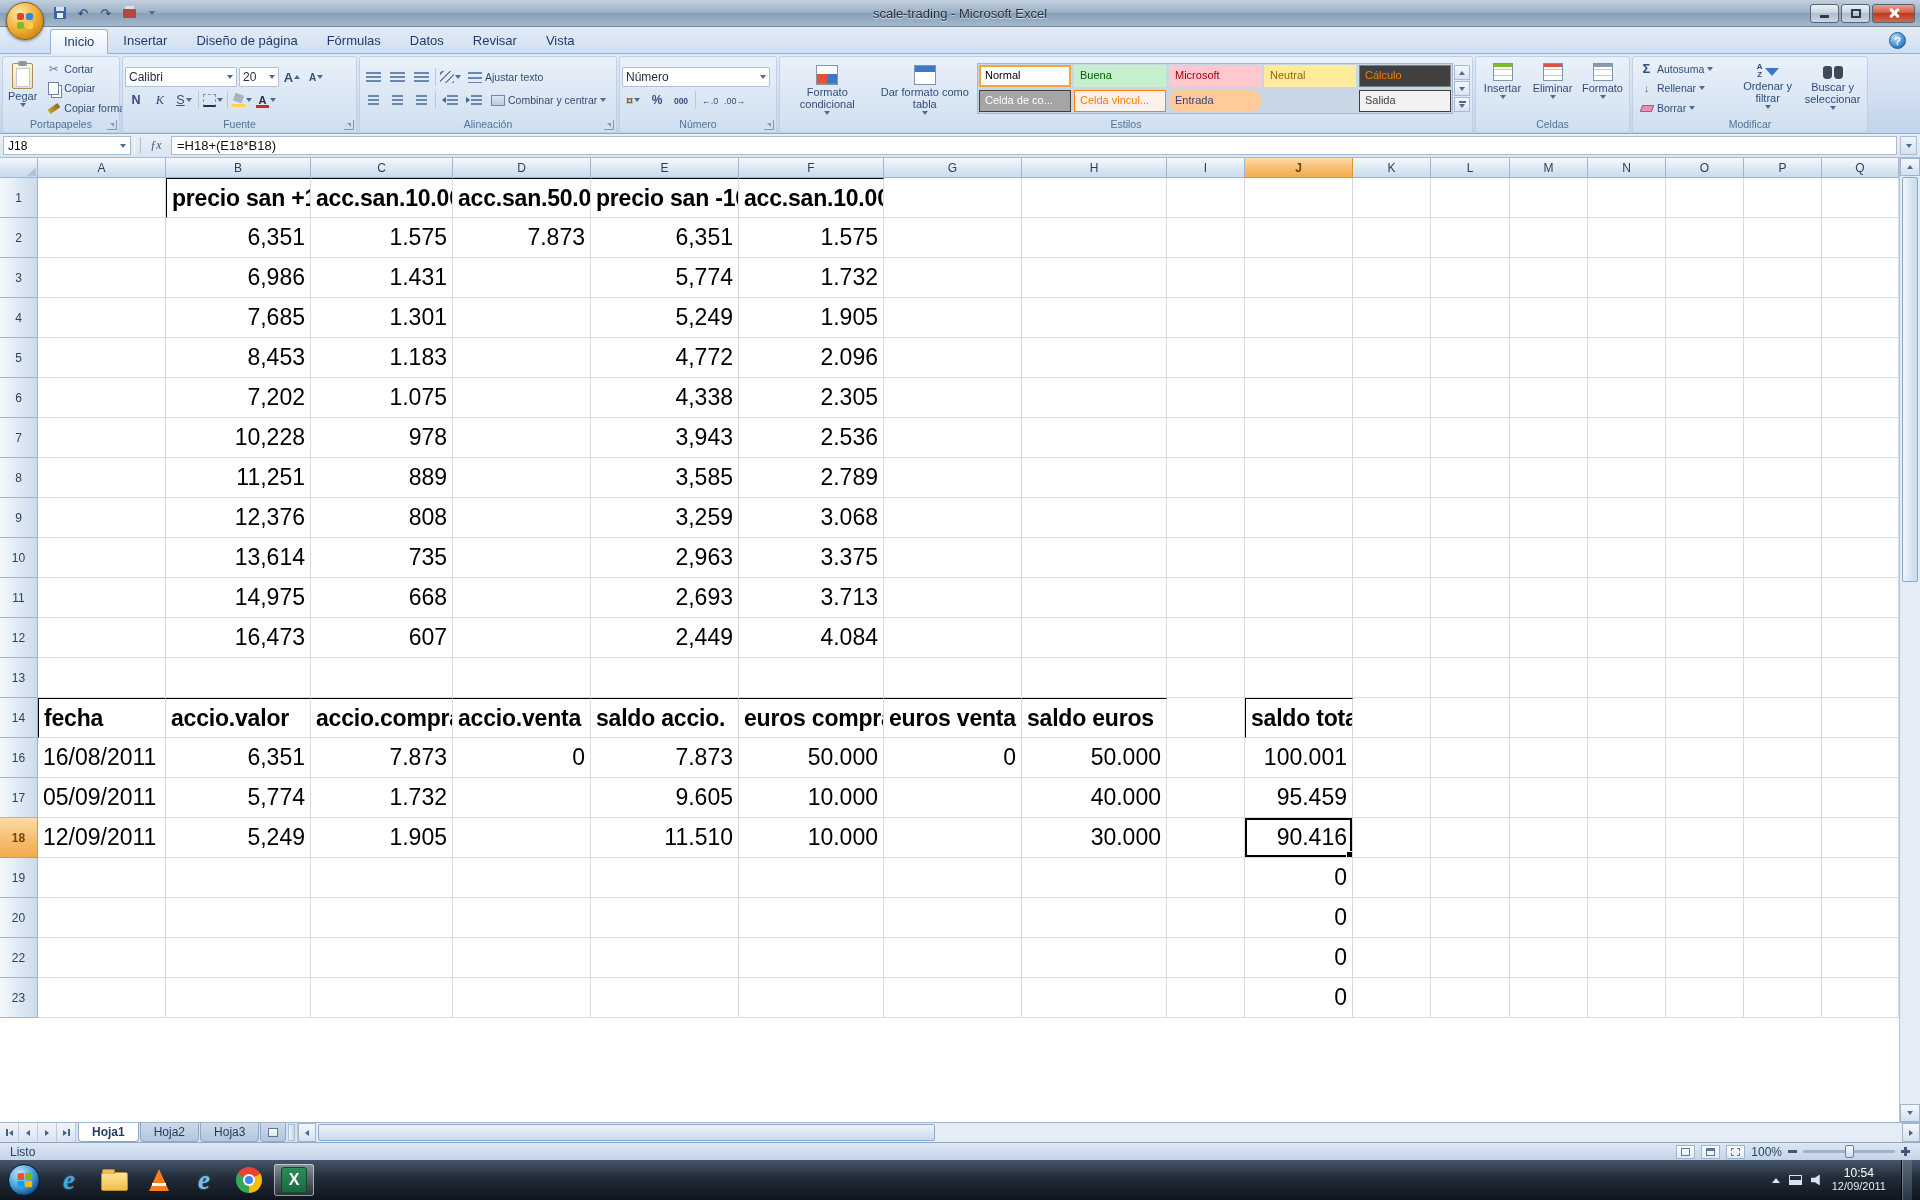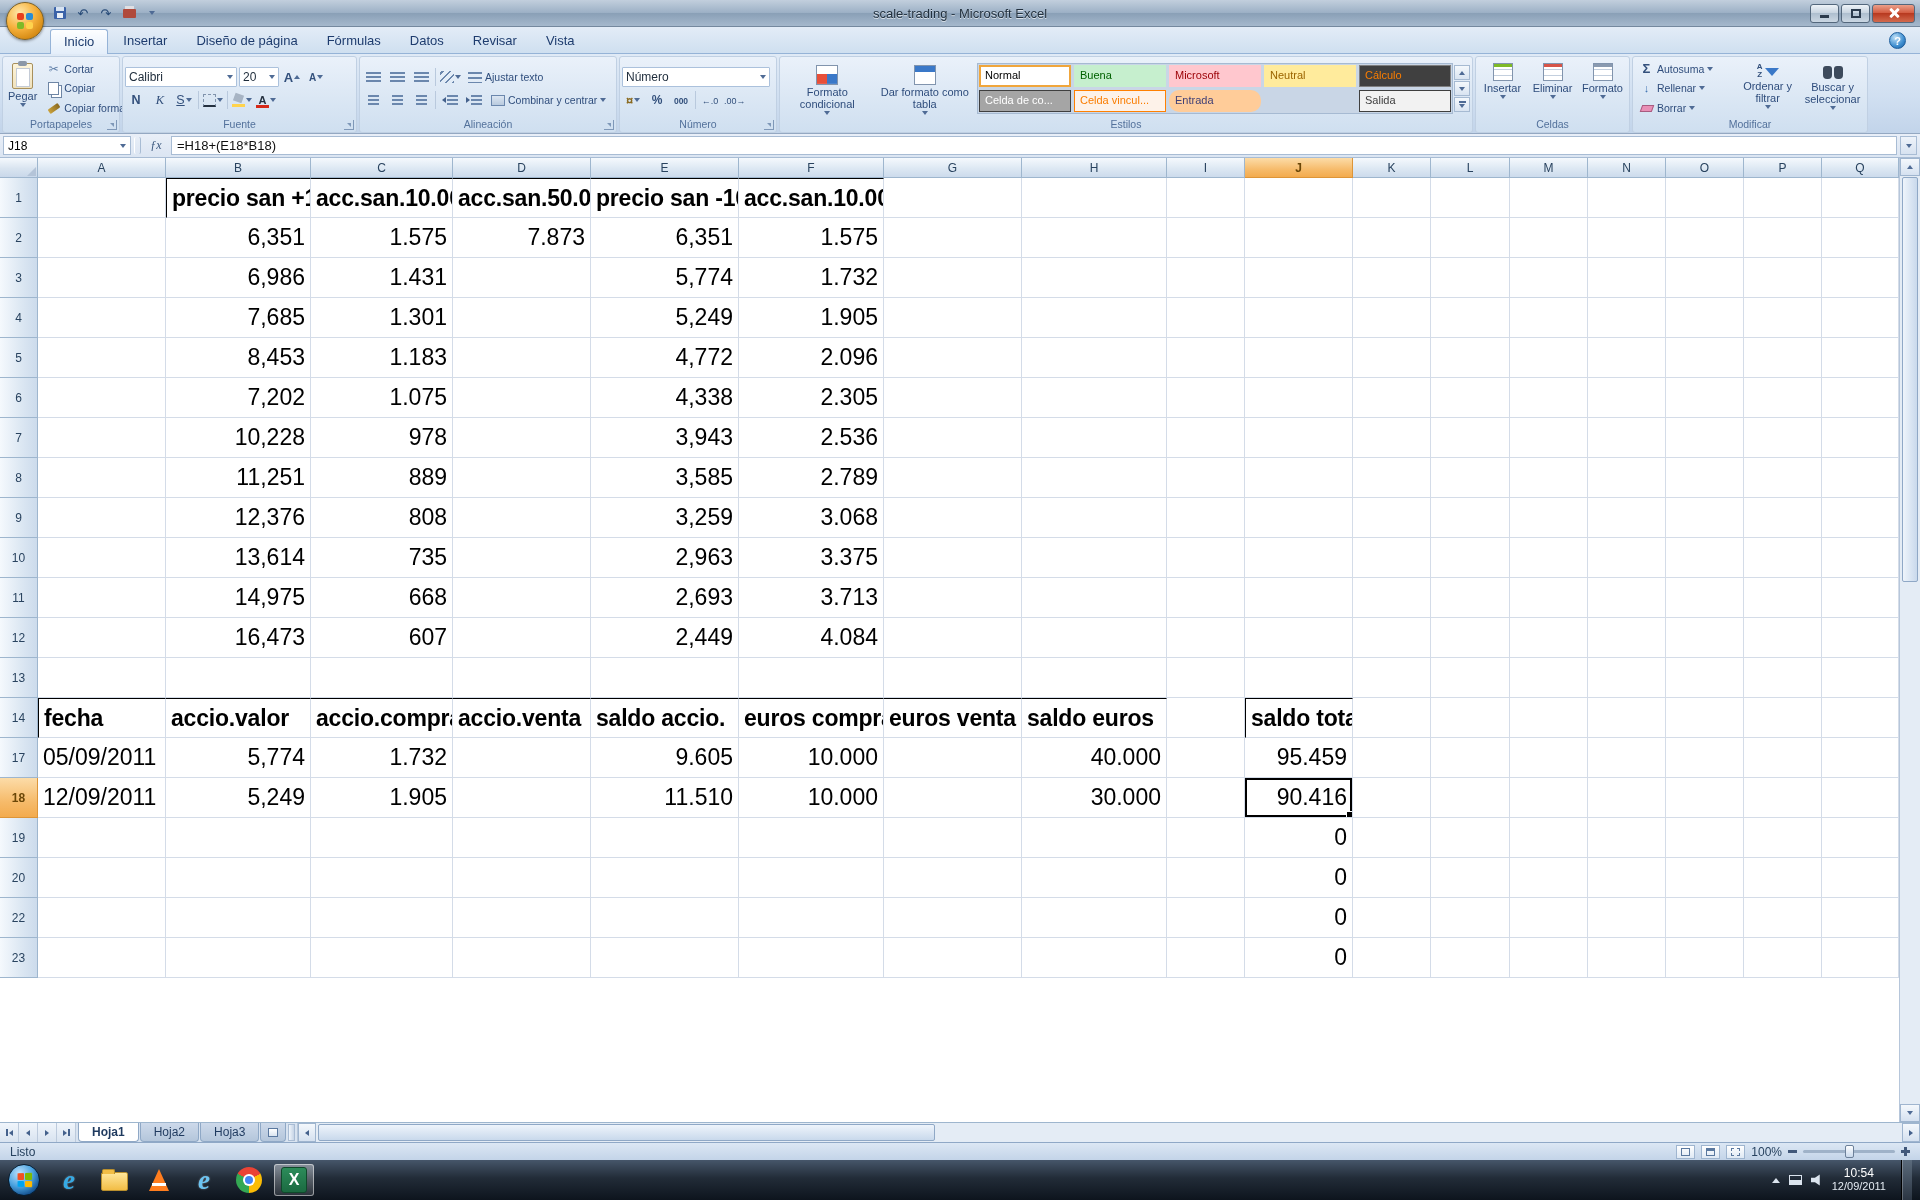--- a/index.html
+++ b/index.html
@@ -832,20 +832,40 @@
             <td class="cell txt boldcell bt bb bl br">saldo total</td>
             <td class="cell boldcell"></td>
             <td class="cell boldcell"></td>
             <td class="cell boldcell"></td>
             <td class="cell boldcell"></td>
             <td class="cell boldcell"></td>
             <td class="cell boldcell"></td>
             <td class="cell boldcell"></td>
           </tr>
           <tr>
+            <th class="rowhead">16</th>
+            <td class="cell date">16/08/2011</td>
+            <td class="cell num">6,351</td>
+            <td class="cell num">7.873</td>
+            <td class="cell num">0</td>
+            <td class="cell num">7.873</td>
+            <td class="cell num">50.000</td>
+            <td class="cell num">0</td>
+            <td class="cell num">50.000</td>
+            <td class="cell"></td>
+            <td class="cell num">100.001</td>
+            <td class="cell"></td>
+            <td class="cell"></td>
+            <td class="cell"></td>
+            <td class="cell"></td>
+            <td class="cell"></td>
+            <td class="cell"></td>
+            <td class="cell"></td>
+          </tr>
+          <tr>
             <th class="rowhead">17</th>
             <td class="cell date">05/09/2011</td>
             <td class="cell num">5,774</td>
             <td class="cell num">1.732</td>
             <td class="cell"></td>
             <td class="cell num">9.605</td>
             <td class="cell num">10.000</td>
             <td class="cell"></td>
             <td class="cell num">40.000</td>
             <td class="cell"></td>

